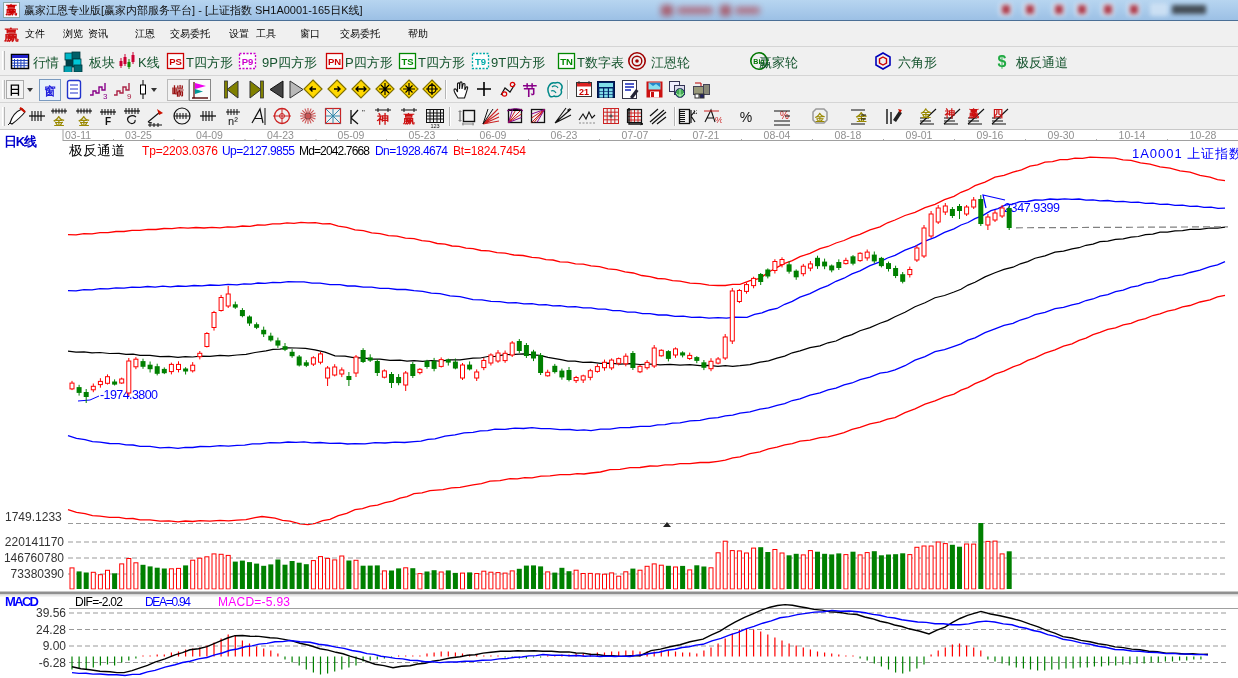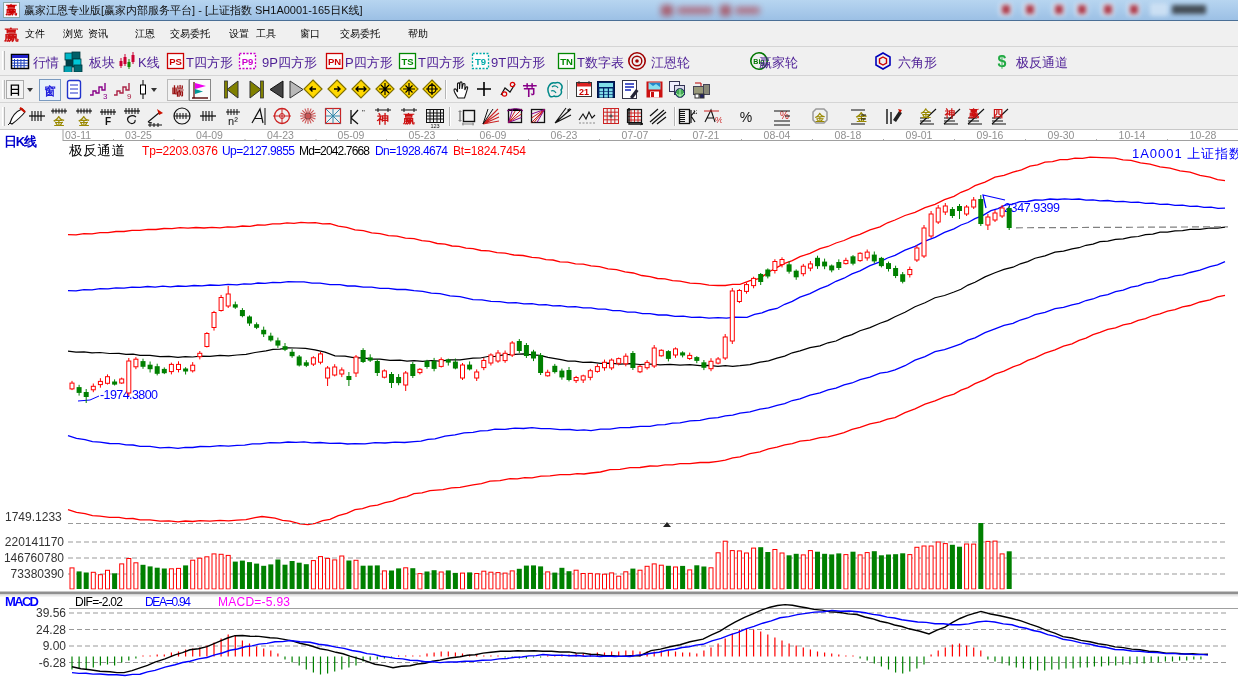--- a/index.html
+++ b/index.html
@@ -6,21 +6,21 @@
 .tlogo{position:absolute;left:3px;top:2px;width:17px;height:16px;background:#f6f6fb;border:1px solid #8aa;color:#cc0000;font-weight:bold;font-size:12px;text-align:center;line-height:15px}
 .ttext{position:absolute;left:24px;top:3px;font-size:11px;color:#111}
 .menubar{position:absolute;left:0;top:21px;width:1238px;height:26px;background:#f0f0f0;border-bottom:1px solid #d5d5d5}
 .mlogo{position:absolute;left:4px;top:5px;color:#cc1111;font-weight:bold;font-size:15px}
 .menubar span{position:absolute;top:6px;font-size:10px;color:#000}
 .tb{position:absolute;left:0;width:1238px;background:#f0f0f0}
 .tb1{top:47px;height:29px;border-bottom:1px solid #d5d5d5}
 .tb2{top:76px;height:27px;border-bottom:1px solid #d5d5d5}
 .tb3{top:103px;height:27px;border-bottom:1px solid #c8c8c8}
 .grip{position:absolute;left:2px;top:4px;width:3px;height:19px;border-left:1px solid #fff;border-right:1px solid #b5b5b5}
-.tb .lab{position:absolute;top:7px;font-size:13px;color:#4c1d95}
+.tb .lab{position:absolute;top:7px;font-size:13px;color:#14532d}
 .ic{position:absolute}
 .vsep{position:absolute;width:2px;border-left:1px solid #b5b5b5;border-right:1px solid #fff}
 .blur1{position:absolute;filter:blur(2px);opacity:.9}
 .blur2{position:absolute;filter:blur(3px);opacity:.85}
 </style></head><body>
 <div class="titlebar">
     <div class="tlogo">赢</div>
     <div class="ttext">赢家江恩专业版[赢家内部服务平台] - [上证指数  SH1A0001-165日K线]</div>
     <div class="blur2" style="left:661px;top:5px;width:12px;height:11px;background:#a84a58;border-radius:3px"></div>
     <div class="blur2" style="left:677px;top:7px;width:36px;height:7px;background:#b06070;border-radius:3px"></div>

